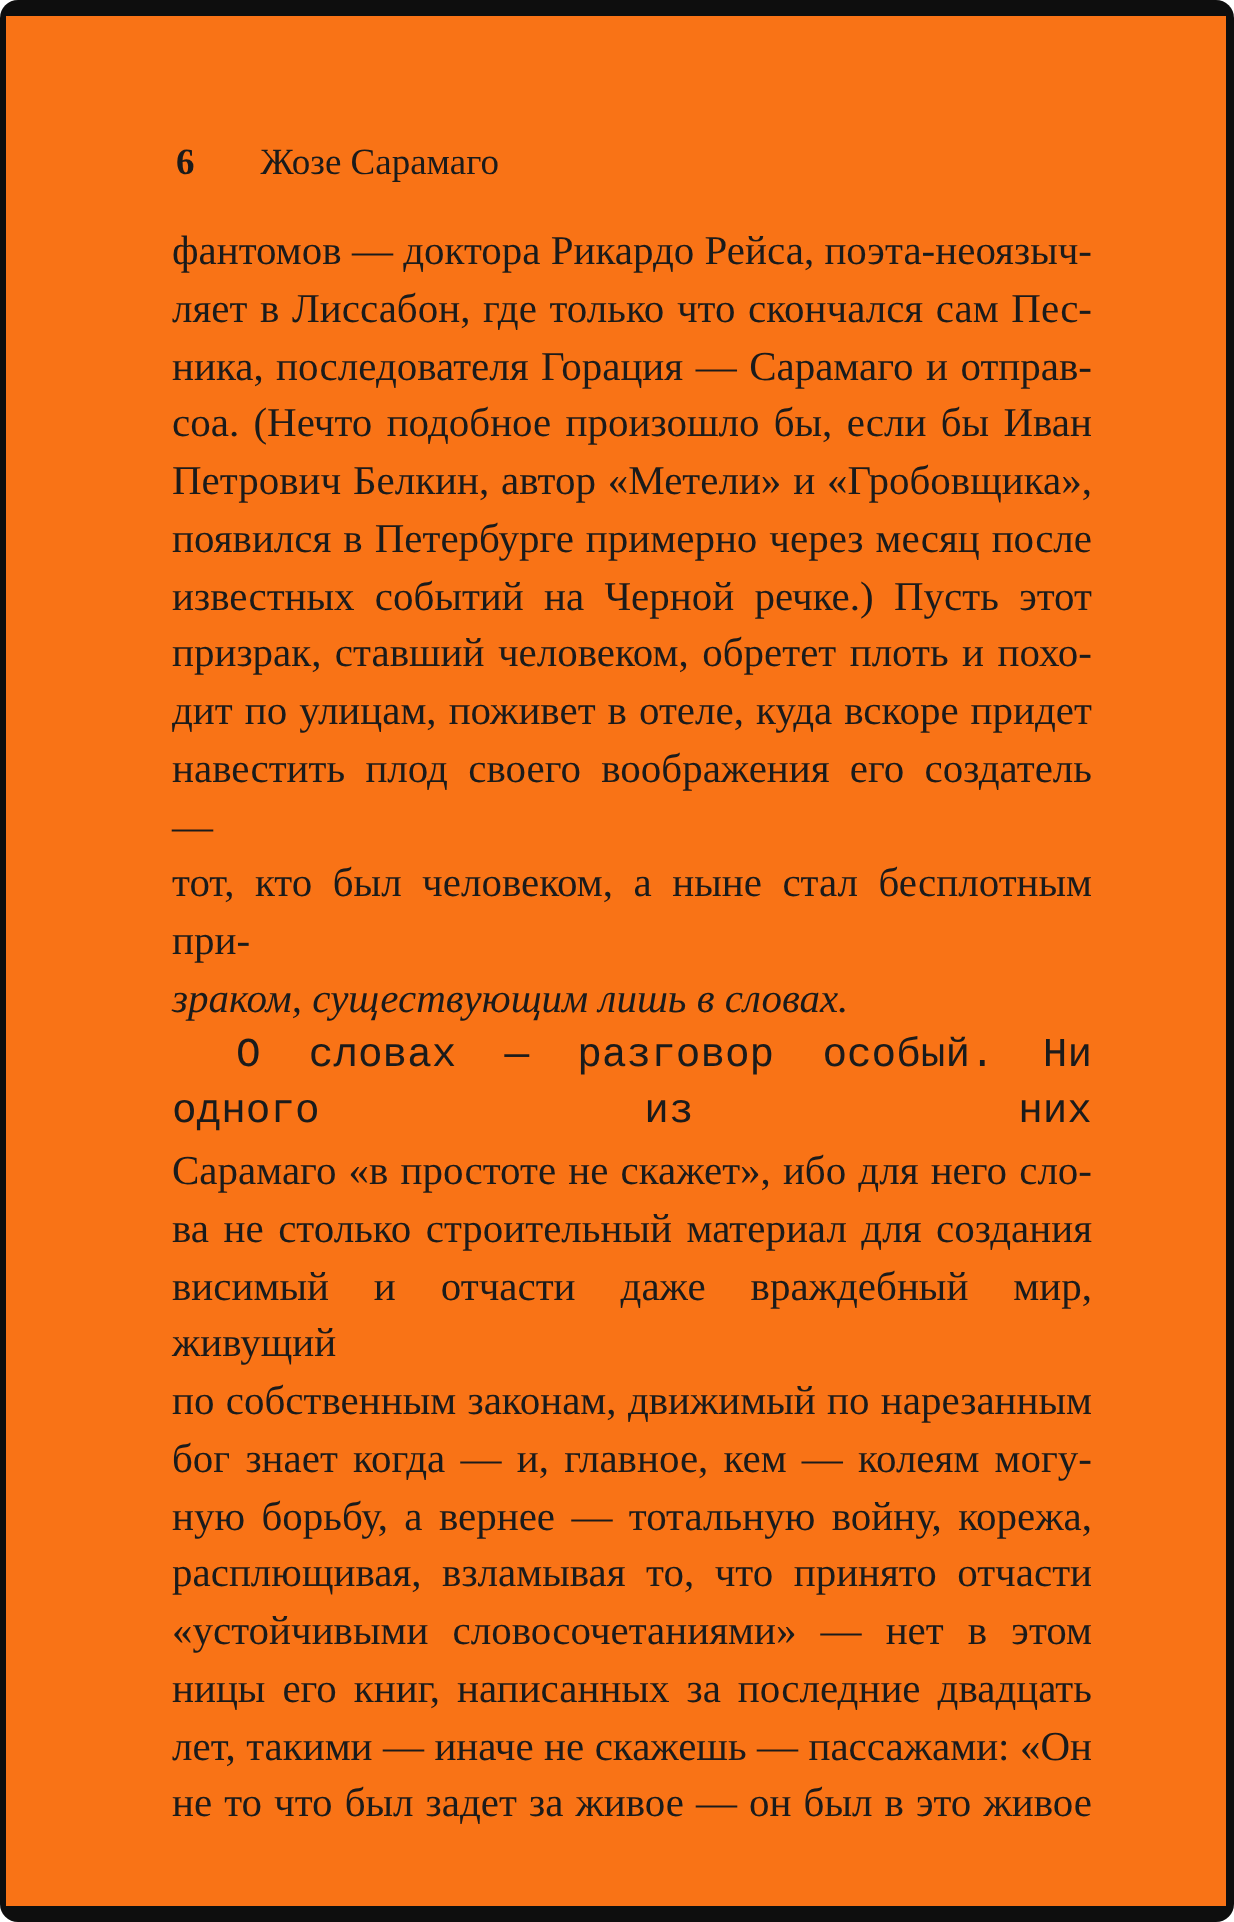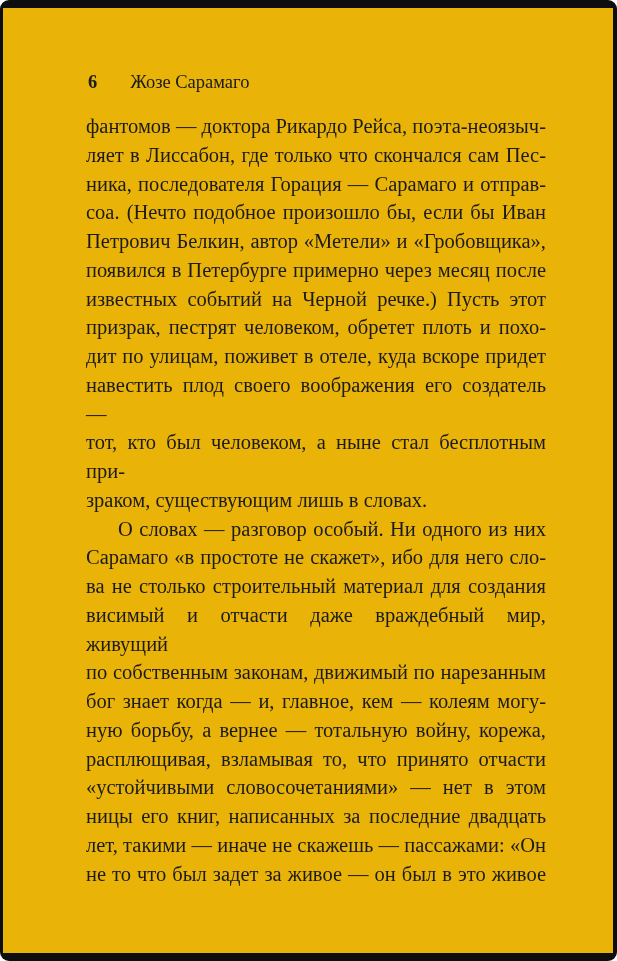--- a/index.html
+++ b/index.html
@@ -49,43 +49,45 @@
     line-height: 28.75px;
     color: #1b1b1b;
   }
   .line {
     text-align: justify;
     text-align-last: justify;
     -moz-text-align-last: justify;
   }
   .line.para-end {
     text-align-last: left;
+    font-style: italic;
     -moz-text-align-last: left;
   }
   .line.indent {
     text-indent: 32px;
+    font-family: Liberation Mono, monospace;
   }
 </style>
 </head>
 <body>
 
 <div class="frame" style="background: rgb(14, 14, 14);">
-  <div class="page" style="background: #eab308; color: rgb(27, 27, 27);">
+  <div class="page" style="background: #f97316; color: rgb(27, 27, 27);">
     <div class="running-head">
       <span class="folio">6</span><span class="title">Жозе Сарамаго</span>
     </div>
     <div class="text-block">
         <div class="line">фантомов — доктора Рикардо Рейса, поэта-неоязыч-</div>
         <div class="line">ляет в Лиссабон, где только что скончался сам Пес-</div>
         <div class="line">ника, последователя Горация — Сарамаго и отправ-</div>
         <div class="line">соа. (Нечто подобное произошло бы, если бы Иван</div>
         <div class="line">Петрович Белкин, автор «Метели» и «Гробовщика»,</div>
         <div class="line">появился в Петербурге примерно через месяц после</div>
         <div class="line">известных событий на Черной речке.) Пусть этот</div>
-        <div class="line">призрак, пестрят человеком, обретет плоть и похо-</div>
+        <div class="line">призрак, ставший человеком, обретет плоть и похо-</div>
         <div class="line">дит по улицам, поживет в отеле, куда вскоре придет</div>
         <div class="line">навестить плод своего воображения его создатель —</div>
         <div class="line">тот, кто был человеком, а ныне стал бесплотным при-</div>
         <div class="line para-end">зраком, существующим лишь в словах.</div>
         <div class="line indent">О словах — разговор особый. Ни одного из них</div>
         <div class="line">Сарамаго «в простоте не скажет», ибо для него сло-</div>
         <div class="line">ва не столько строительный материал для создания</div>
         <div class="line">висимый и отчасти даже враждебный мир, живущий</div>
         <div class="line">по собственным законам, движимый по нарезанным</div>
         <div class="line">бог знает когда — и, главное, кем — колеям могу-</div>

